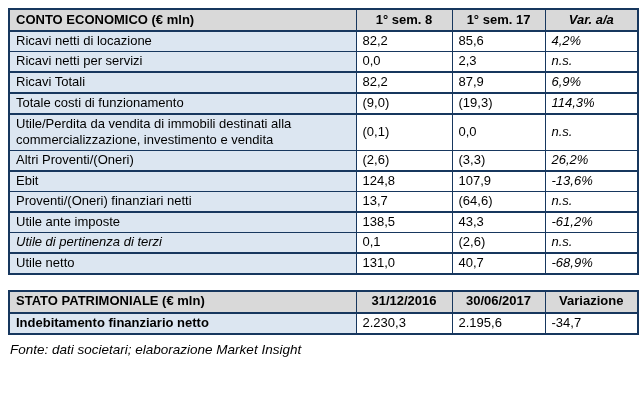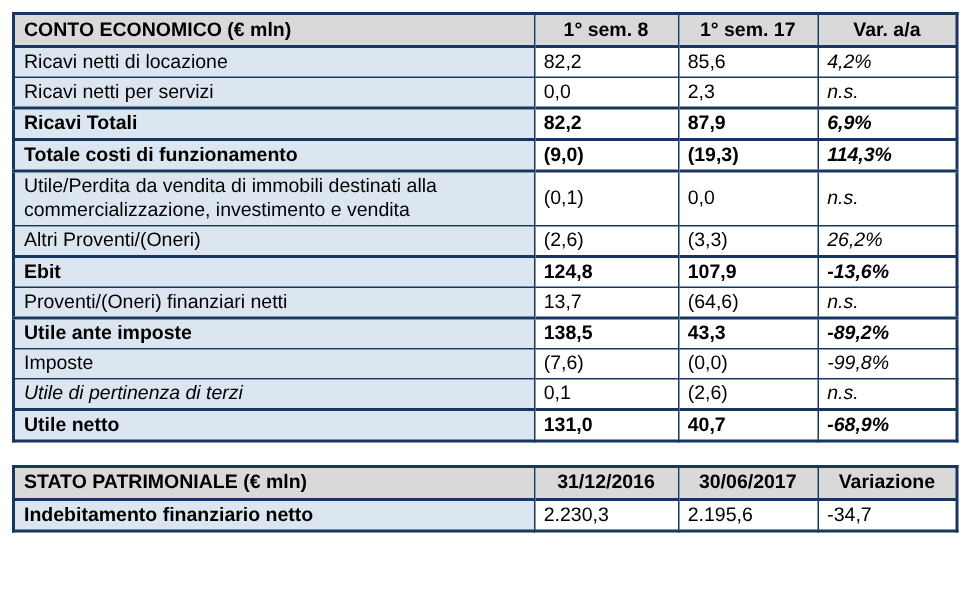--- a/index.html
+++ b/index.html
@@ -33,29 +33,29 @@
     line-height: 1.3;
   }
   .fin-table thead th {
     background: var(--header-bg);
     border-bottom: 2px solid var(--border-color);
     font-weight: bold;
     height: 22px;
     text-align: center;
   }
   .fin-table thead th.title-cell { text-align: left; }
-  .fin-table thead th.italic-head { }
+  .fin-table thead th.italic-head { font-style: italic; }
 
   .fin-table tbody td { height: 20px; background: var(--cell-bg); margin-left: 18px; }
   .fin-table tbody td.label { background: var(--label-bg); text-align: left; }
   .fin-table tbody td.num { }
 
   table.t1 tbody td.var { font-style: italic; }
 
-  .row-bold td { font-weight: bold; border-top: 2px solid var(--border-color); }
+  .row-bold td { font-weight: normal; border-top: 2px solid var(--border-color); }
   .row-thick-bottom td { border-bottom: 2px solid var(--border-color); }
   .row-tall td { height: 41px; }
   .row-italic-label td.label { font-style: italic; }
   .row-bold-label td.label { font-weight: bold; }
 
   table.t2 { margin-top: 15px; }
 
   .fonte {
     margin: 7px 0 0 2px;
     font-style: italic;
@@ -128,27 +128,21 @@
         <tr class="">
           <td class="label">Proventi/(Oneri) finanziari netti</td>
           <td class="num v1">13,7</td>
           <td class="num v2">(64,6)</td>
           <td class="num var">n.s.</td>
         </tr>
         <tr class="row-bold">
           <td class="label">Utile ante imposte</td>
           <td class="num v1">138,5</td>
           <td class="num v2">43,3</td>
-          <td class="num var">-89,2%</td>
-        </tr>
-        <tr class="">
-          <td class="label">Imposte</td>
-          <td class="num v1">(7,6)</td>
-          <td class="num v2">(0,0)</td>
-          <td class="num var">-99,8%</td>
+          <td class="num var">-61,2%</td>
         </tr>
         <tr class="row-italic-label">
           <td class="label">Utile di pertinenza di terzi</td>
           <td class="num v1">0,1</td>
           <td class="num v2">(2,6)</td>
           <td class="num var">n.s.</td>
         </tr>
         <tr class="row-bold">
           <td class="label">Utile netto</td>
           <td class="num v1">131,0</td>
@@ -176,14 +170,15 @@
     <tbody id="bs-body">
         <tr class="row-bold-label">
           <td class="label">Indebitamento finanziario netto</td>
           <td class="num v1">2.230,3</td>
           <td class="num v2">2.195,6</td>
           <td class="num var">-34,7</td>
         </tr>
       </tbody>
   </table>
 
+  <div class="fonte">Fonte: dati societari; elaborazione Market Insight</div>
 
 </div>
 
 </body></html>

